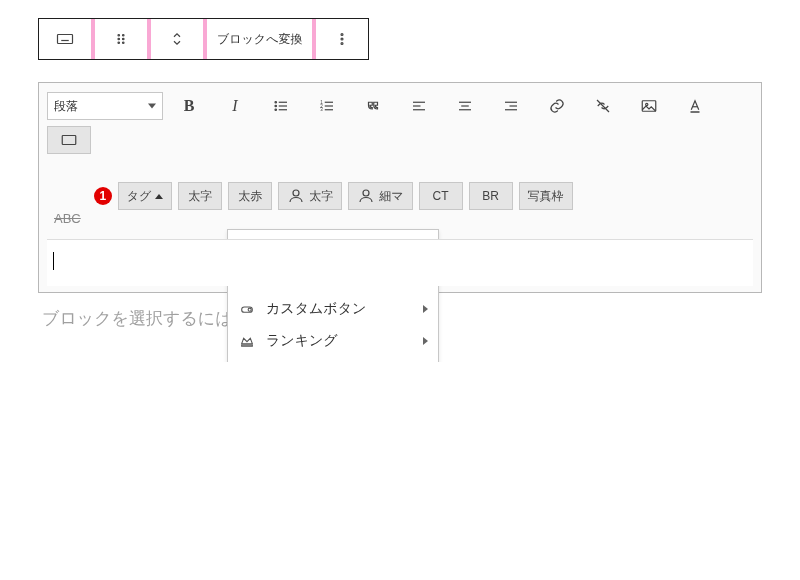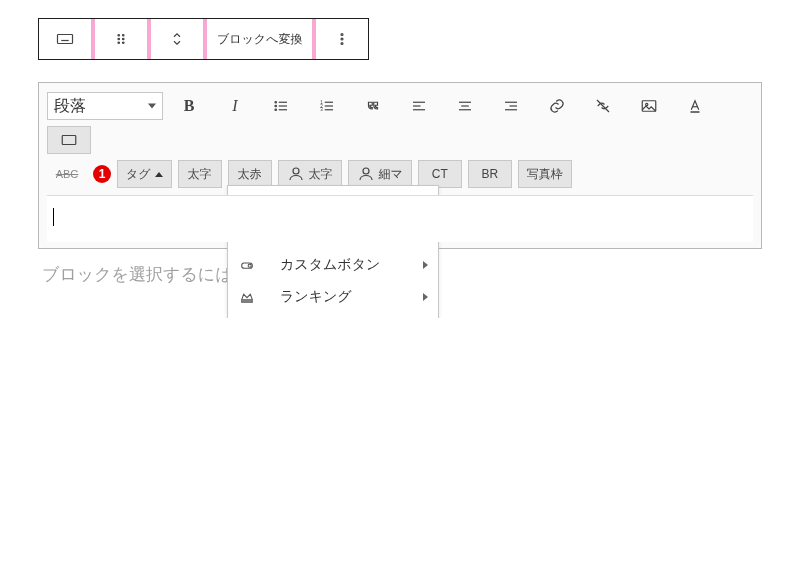--- a/index.html
+++ b/index.html
@@ -50,21 +50,21 @@
     display: flex;
     flex-wrap: wrap;
     align-items: center;
     gap: 6px;
     padding: 3px 0;
   }
   .sel {
     height: 26px;
     border: 1px solid #c7c7c7;
     background: #fff;
-    font-size: 16px;
+    font-size: 12px;
     min-width: 90px;
     padding: 0 18px 0 6px;
     display: inline-flex;
     align-items: center;
     position: relative;
   }
   .sel::after {
     content: "";
     position: absolute;
     right: 6px;
@@ -93,21 +93,21 @@
     font-size: 12px;
   }
   .ico { width: 18px; height: 18px; color:#444; }
   .ico svg { width: 100%; height: 100%; display: block; }
   .bold   { font-weight: 700; font-family: Georgia, serif; font-size:16px; }
   .italic { font-style: italic; font-family: Georgia, serif; font-size:16px; }
   .caret-up::after {
     content: ""; display:inline-block; margin-left:4px;
     width:0;height:0;border-left:4px solid transparent;border-right:4px solid transparent;border-bottom:5px solid #333;
   }
-  .muted { color:#888; font-size:11px; }
+  .muted { color:#888; font-size:13px;margin-top:44px; }
 
   
   .marker {
     width: 18px; height: 18px;
     border-radius: 50%;
     background: #e20000;
     color: #fff;
     font-size: 12px;
     font-weight: 700;
     display: inline-flex;
@@ -141,21 +141,21 @@
     background: #fff;
     border: 1px solid #c7c7c7;
     box-shadow: 0 2px 4px rgba(0,0,0,.1);
     min-width: 190px;
     font-size: 14px;
     color: #333;
   }
   .menu-item {
     display: flex;
     align-items: center;
-    gap: 24px;
+    gap: 10px;
     padding: 6px 10px;
     line-height: 1.4;
     white-space: nowrap;
   }
   .menu-item .mi-ico { width:18px; display:flex; justify-content:center; color:#555;}
   .menu-item .mi-ico svg { width:16px;height:16px; }
   .menu-item .arrow {
     margin-left: auto;
     width:0;height:0;
     border-top:4px solid transparent;

